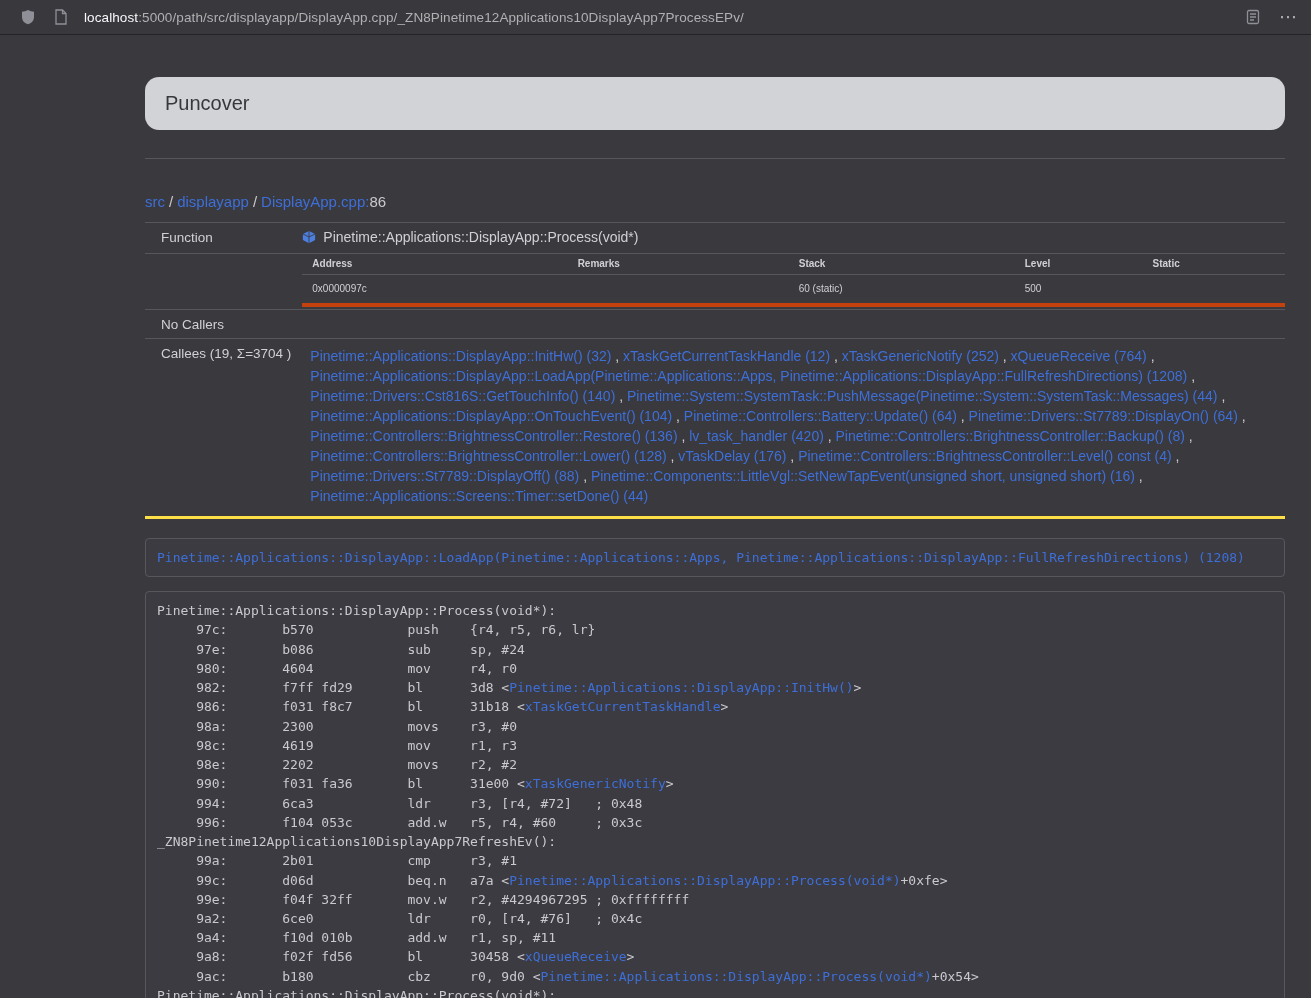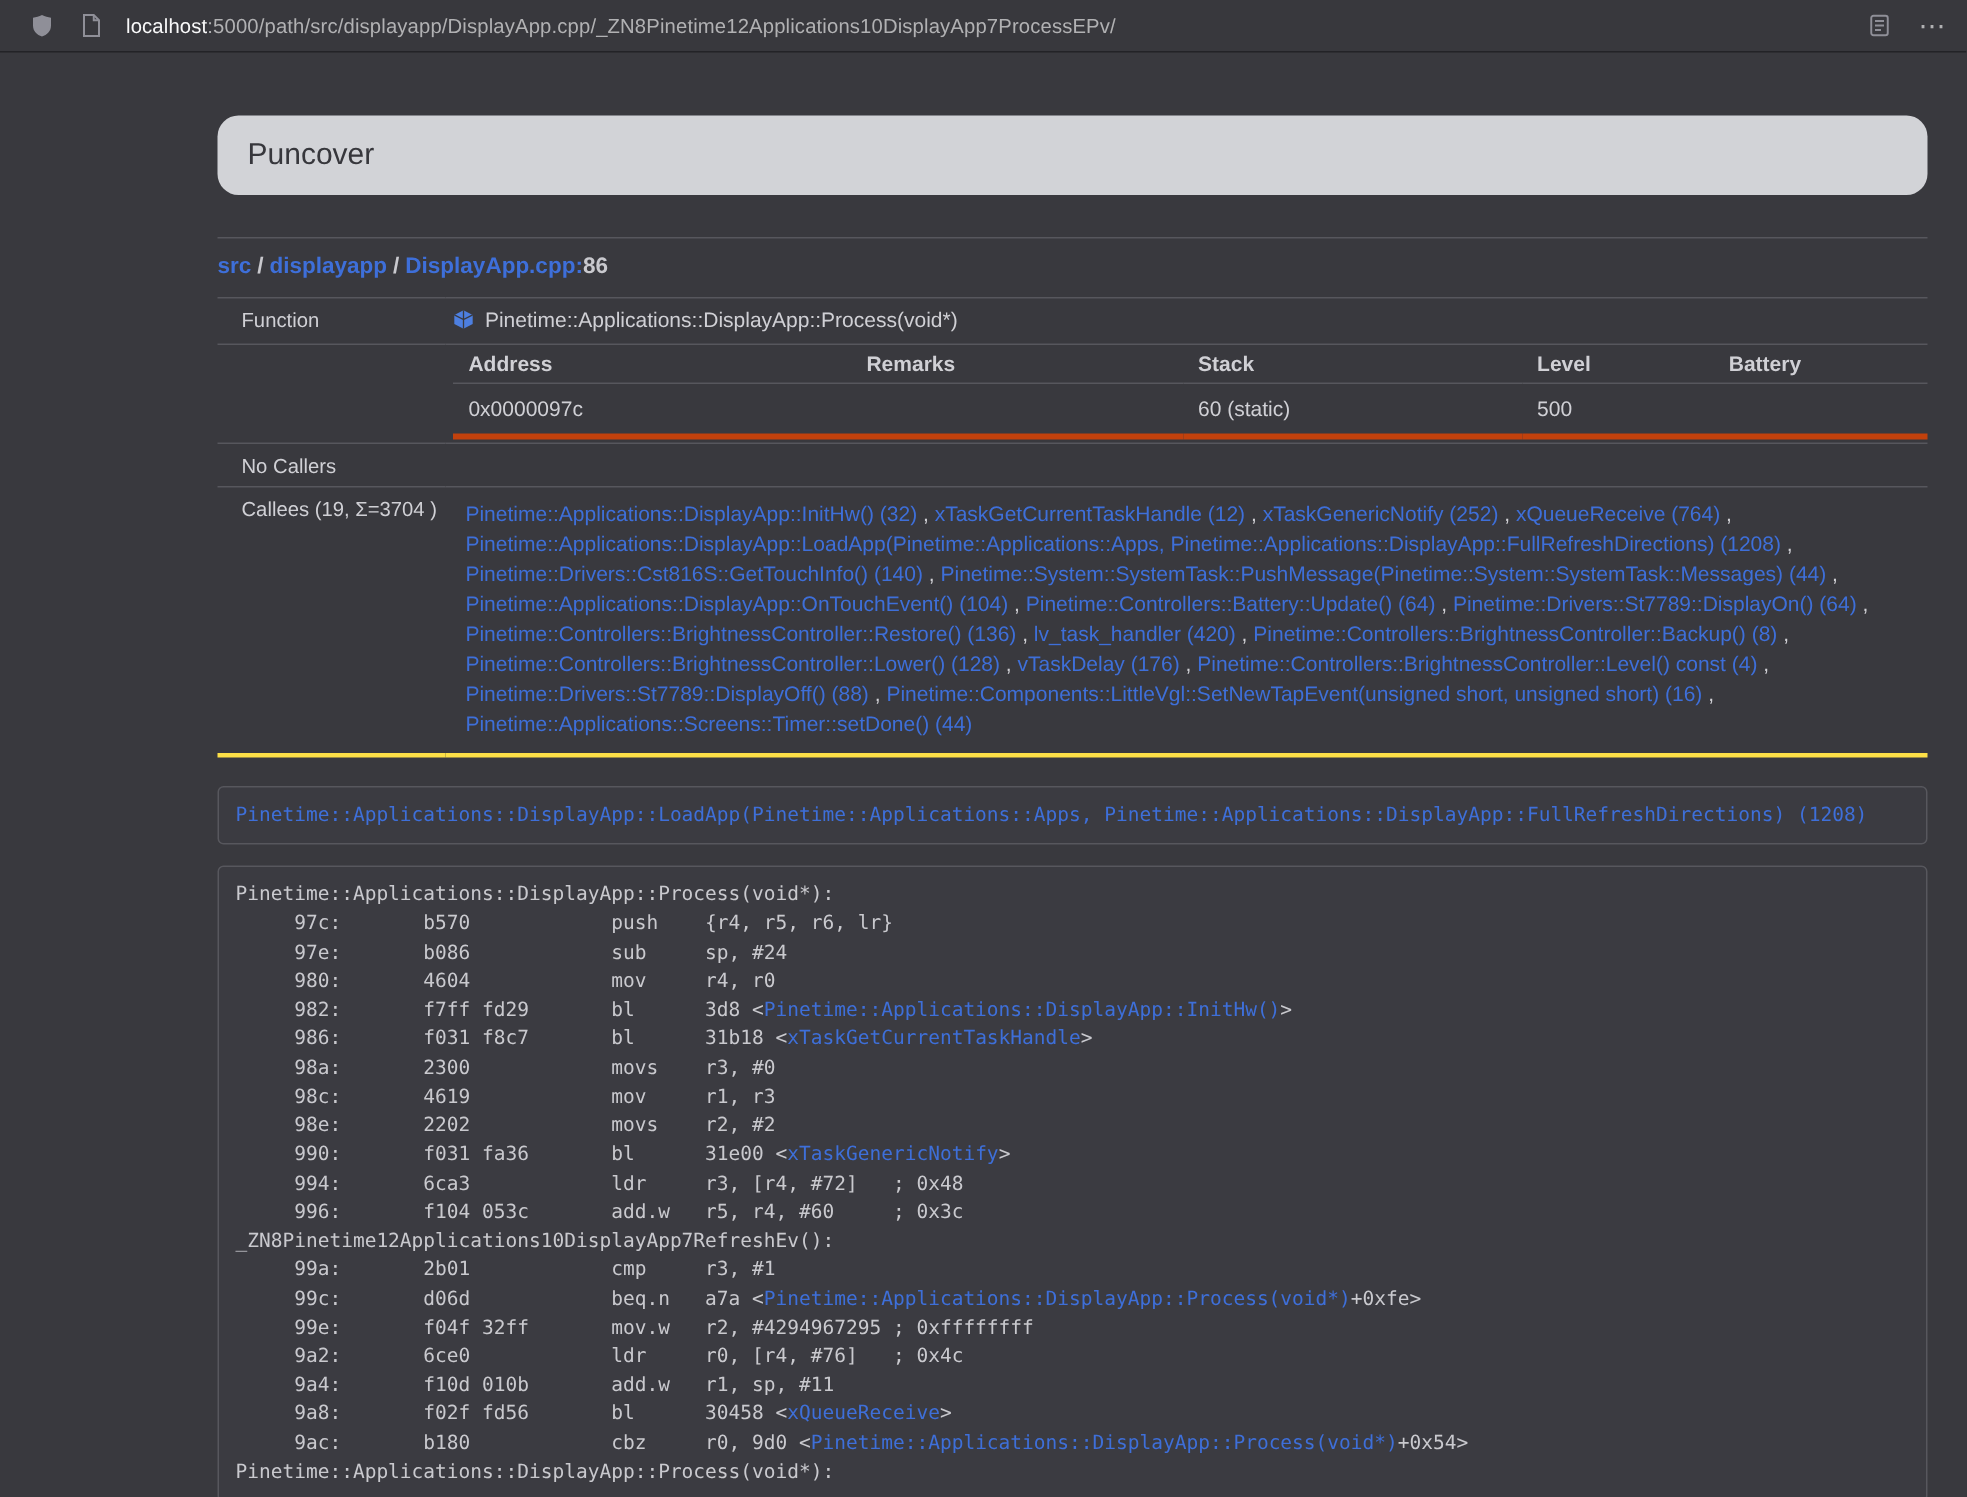--- a/index.html
+++ b/index.html
@@ -17,34 +17,34 @@
   .menu-btn { color:#b1b1b3; font-size:18px; margin-left:16px; line-height:1; cursor:default; }
 
   
   .container { width:1140px; margin-left:145px; padding-top:42px; color:#d0d0d5; }
   .jumbotron { background:#d2d3d7; border-radius:14px; padding:15px 20px; }
   .jumbotron h1 { font-size:20px; font-weight:500; color:#37373c; }
   hr.sep { border:none; border-top:1px solid #57575d; margin-top:28px; }
 
   a.lnk { color:#3e6fd9; text-decoration:none; cursor:pointer; }
 
-  .breadcrumb { margin-top:10px; font-size:15px; font-weight:bold; color:#c9c9ce; }
+  .breadcrumb { margin-top:34px; font-size:15px; font-weight:normal; color:#c9c9ce; }
   .bc-sep { padding:0 4px; color:#c9c9ce; }
 
   
   table.fn-table { width:100%; border-collapse:collapse; margin-top:12px; font-size:14px; color:#d0d0d5; }
   .fn-table > tbody > tr { border-top:1px solid #57575d; }
   .fn-table > tbody > tr:last-child { border-bottom:3px solid #fde047; }
   th.row-label { width:150px; text-align:left; vertical-align:top; font-weight:normal;
                  padding:7px 6px 6px 16px; font-size:13.5px; white-space:nowrap; }
   .fn-table td.content { padding:0 0 2px 5px; vertical-align:top; }
   .fn-row-content { padding:6px 0; display:flex; align-items:center; gap:7px; }
   .fn-icon { display:inline-flex; width:14px; height:14px; flex:none; }
 
-  table.detail { width:100%; border-collapse:collapse; font-size:14px; }
+  table.detail { width:100%; border-collapse:collapse; font-size:10px; }
   .detail thead th { text-align:left; font-weight:bold; padding:4px 10px 5px;
                      border-bottom:1px solid #57575d; }
   .detail tbody td { padding:8px 10px 9px; border-bottom:4px solid #c2410c; }
   .c-addr  { width:27%; }
   .c-rem   { width:22.5%; }
   .c-stack { width:23%; }
   .c-code  { width:13%; }
 
   .callees { padding:7px 8px 8px; line-height:20px; font-size:14px; }
   .callee-sep { color:#d0d0d5; }
@@ -116,21 +116,21 @@
       <tr>
         <th class="row-label"></th>
         <td class="content">
           <table class="detail">
             <thead>
               <tr>
                 <th class="c-addr">Address</th>
                 <th class="c-rem">Remarks</th>
                 <th class="c-stack">Stack</th>
                 <th class="c-code">Level</th>
-                <th class="c-static">Battery</th>
+                <th class="c-static">Static</th>
               </tr>
             </thead>
             <tbody>
               <tr>
                 <td>0x0000097c</td>
                 <td></td>
                 <td>60 (static)</td>
                 <td>500</td>
                 <td></td>
               </tr>

